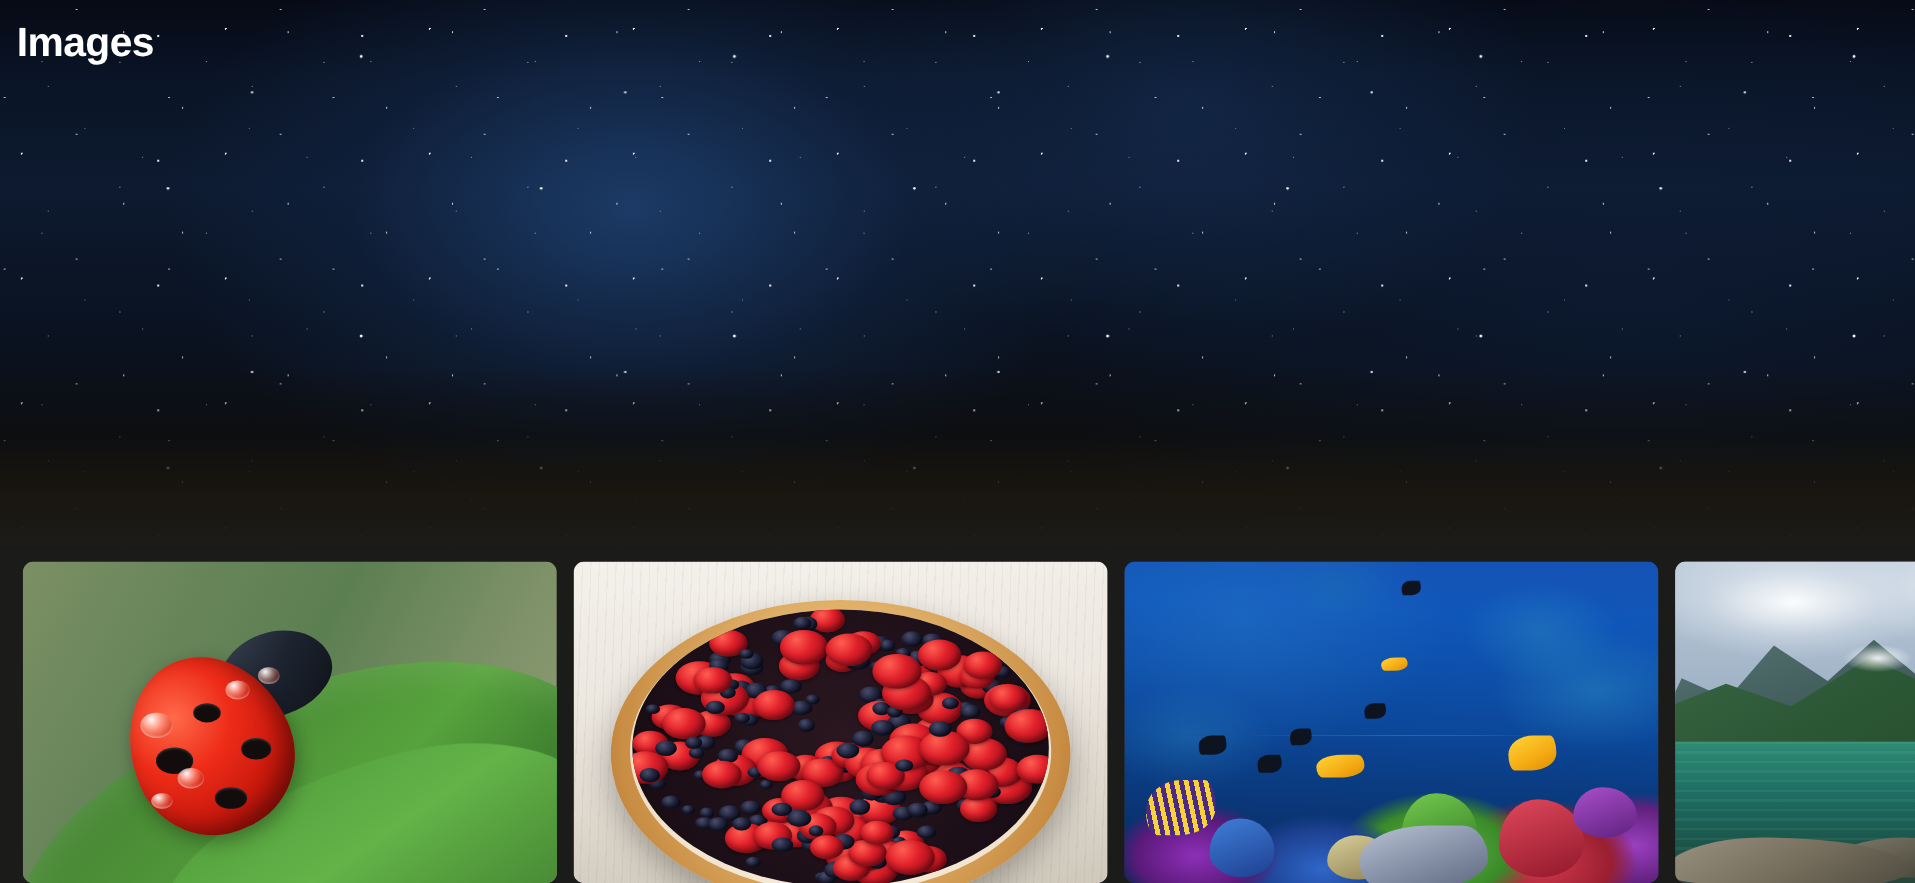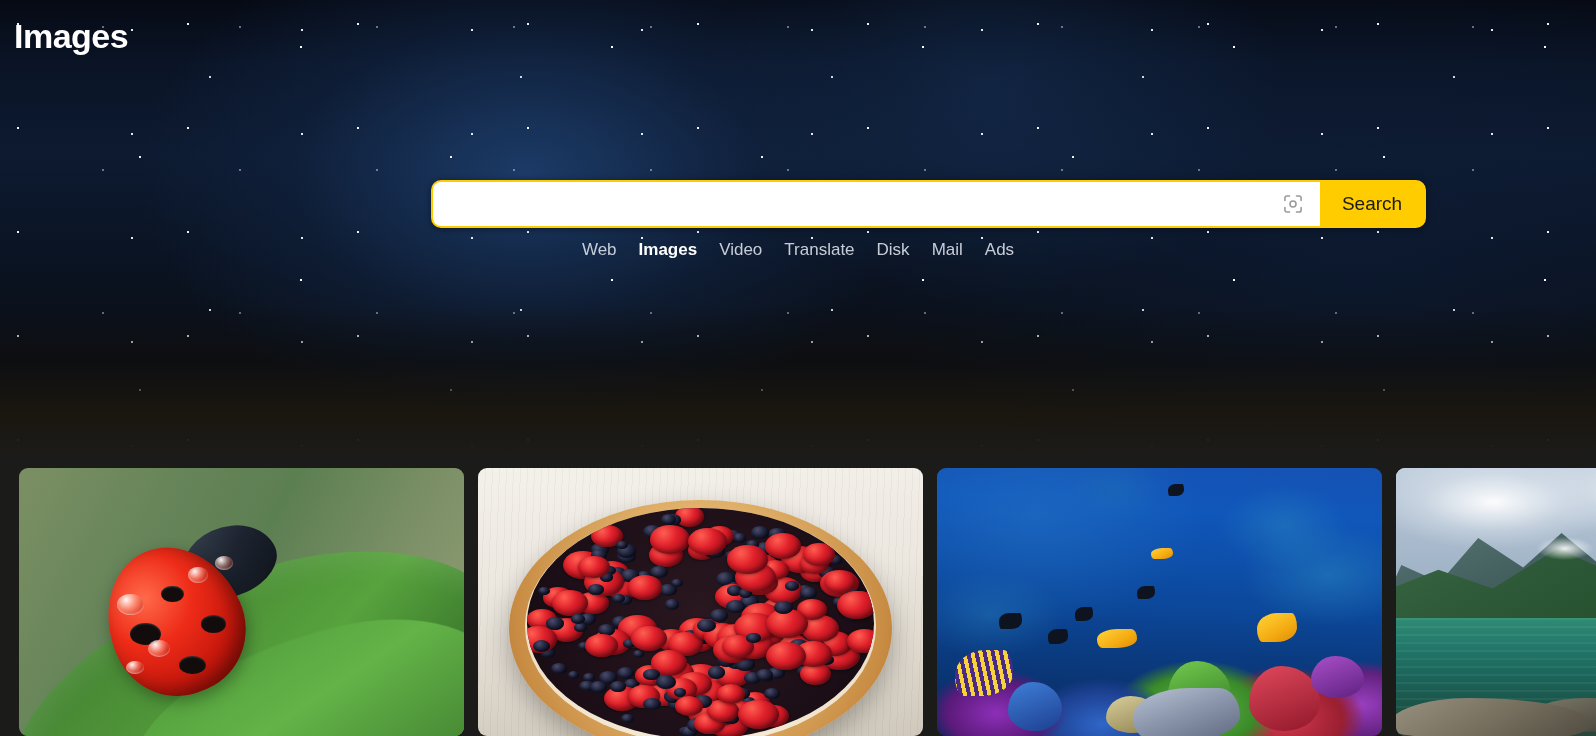--- a/index.html
+++ b/index.html
@@ -386,45 +386,21 @@
   <div class="hero">
     <div class="hero-sky"></div>
     <div class="stars-a"></div>
     <div class="stars-b"></div>
     <div class="stars-c"></div>
     <div class="hero-fade"></div>
   </div>
 
   <div class="logo">Images</div>
 
-  <form class="search-wrap">
-    <div class="search-field">
-      <input class="search-input" type="text" placeholder="" style="">
-      <button type="button" class="lens-btn">
-        <svg width="22" height="22" viewBox="0 0 24 24" fill="none" stroke="#9a9a9a" stroke-width="1.7" stroke-linecap="round">
-          <path d="M3.2 8.2V5.3a2.1 2.1 0 0 1 2.1-2.1h2.9"></path>
-          <path d="M15.8 3.2h2.9a2.1 2.1 0 0 1 2.1 2.1v2.9"></path>
-          <path d="M20.8 15.8v2.9a2.1 2.1 0 0 1-2.1 2.1h-2.9"></path>
-          <path d="M8.2 20.8H5.3a2.1 2.1 0 0 1-2.1-2.1v-2.9"></path>
-          <circle cx="12" cy="12" r="3.3"></circle>
-        </svg>
-      </button>
-    </div>
-    <button type="submit" class="search-btn">Search</button>
-  </form>
-
-  <nav class="tabs">
-    <a class="tab" href="#">Web</a>
-    <a class="tab active" href="#">Images</a>
-    <a class="tab" href="#">Video</a>
-    <a class="tab" href="#">Translate</a>
-    <a class="tab" href="#">Disk</a>
-    <a class="tab" href="#">Mail</a>
-    <a class="tab" href="#">Ads</a>
-  </nav>
+
 
   <div class="thumbs">
 
     <div class="thumb">
       <div class="thumb-img img-ladybug">
         <div class="lb-leaf"></div>
         <div class="lb-leaf2"></div>
         <div class="lb-head"></div>
         <div class="lb-body"></div>
         <div class="lb-spot" style="left:25%;top:58%;width:7%;height:8%;"></div>

